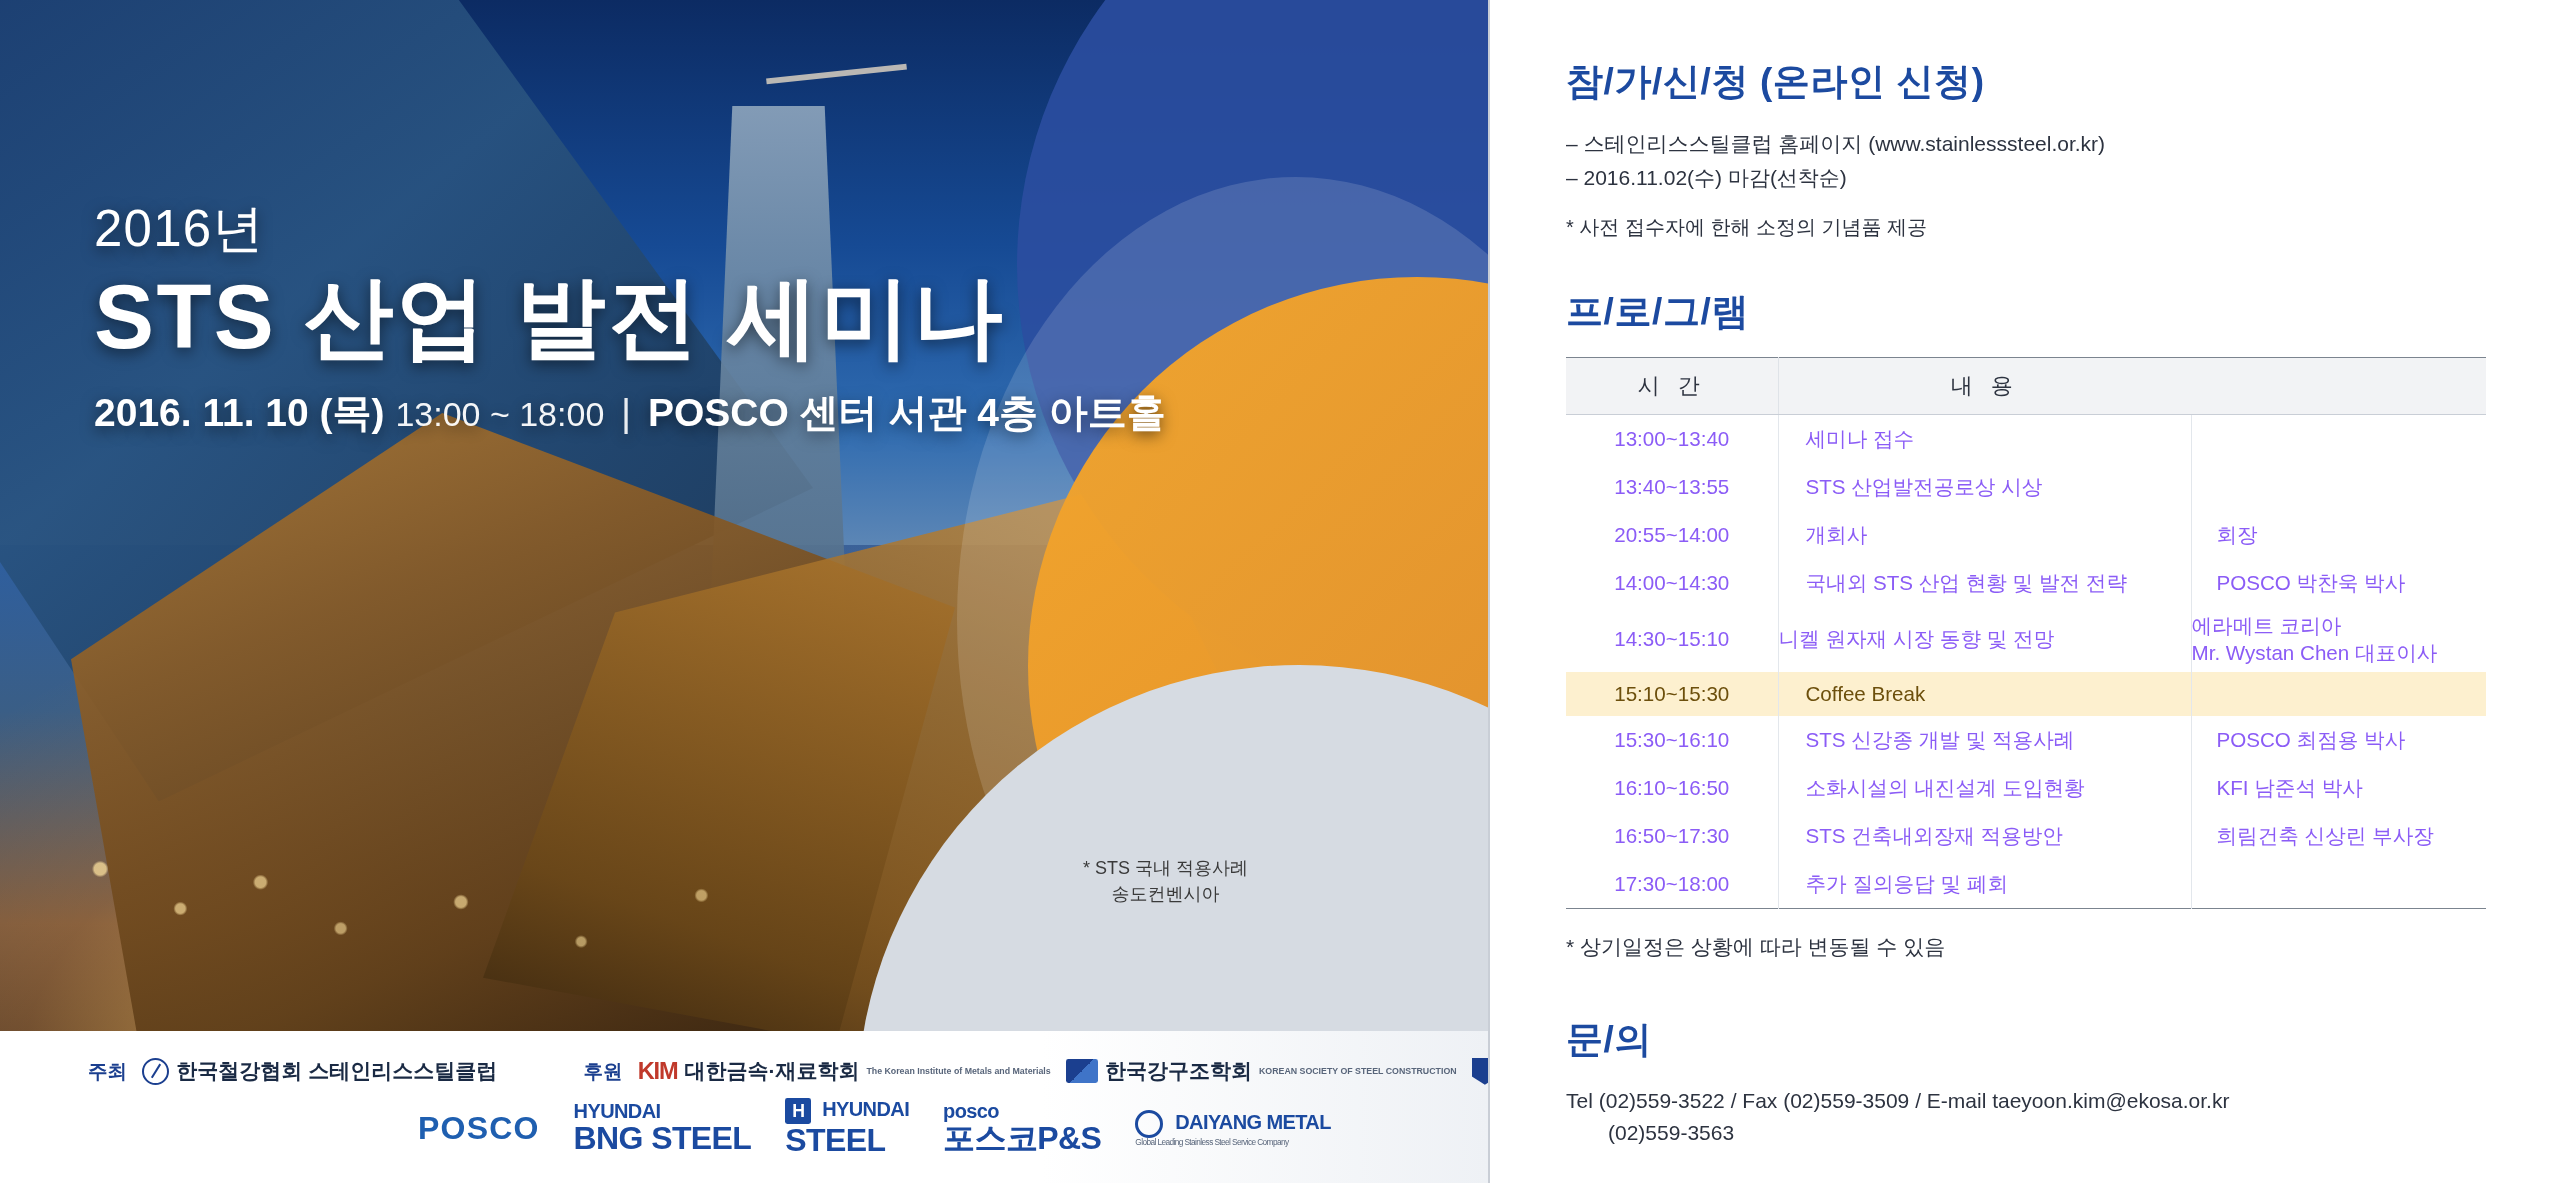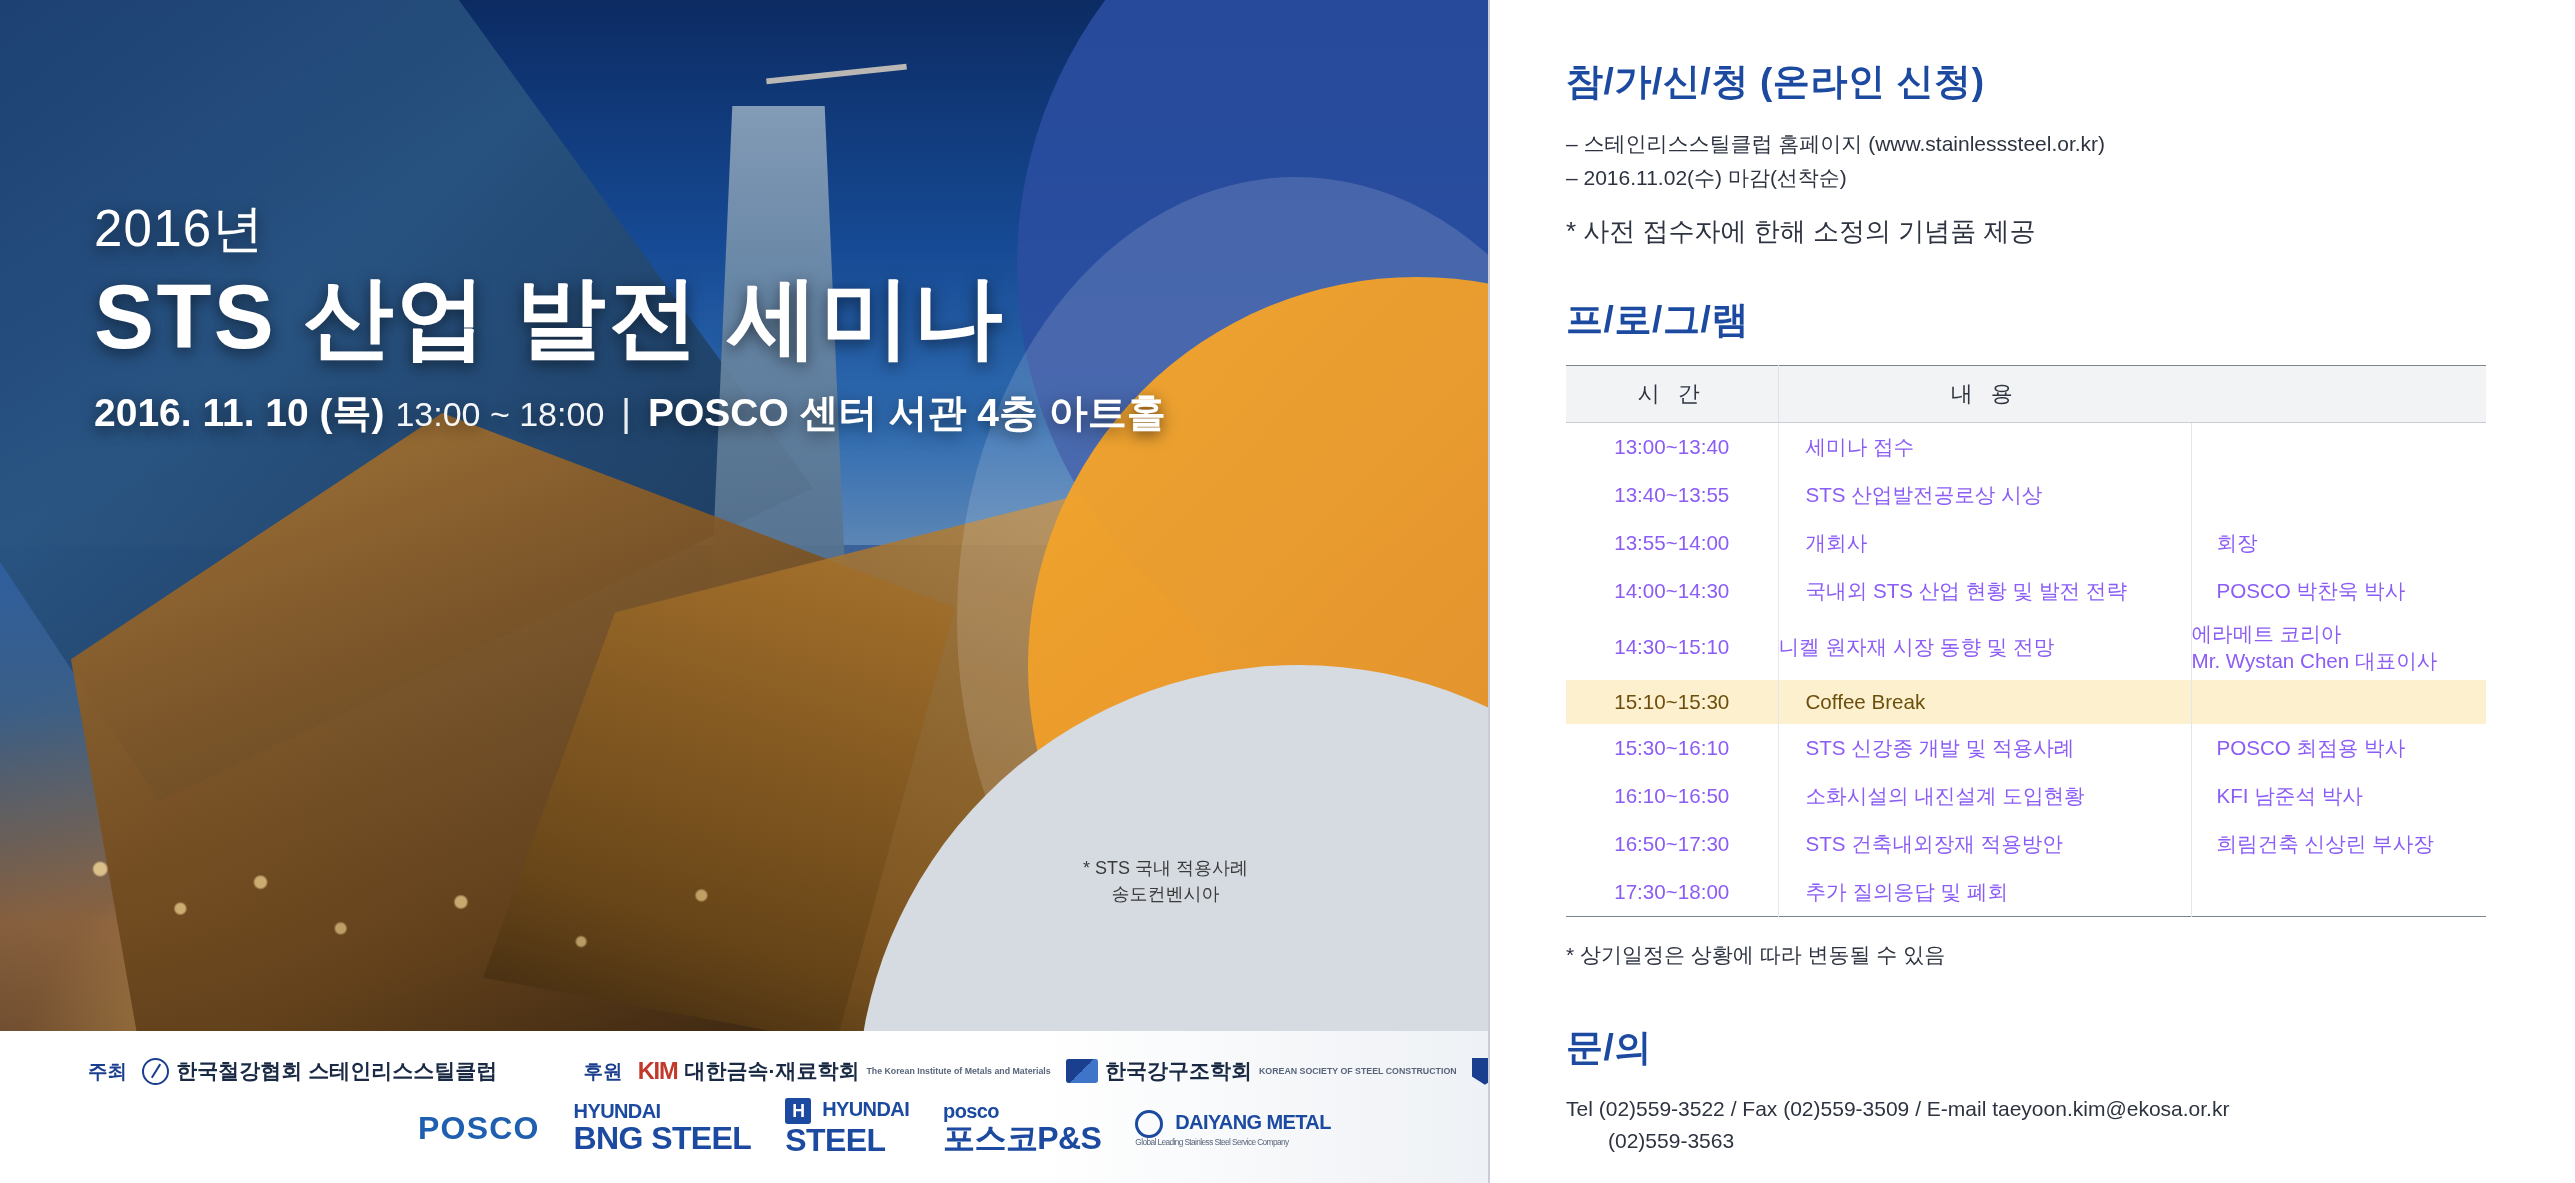--- a/index.html
+++ b/index.html
@@ -314,21 +314,21 @@
   }
   .bullets { margin-bottom: 15.3px; }
   .bullets li {
     list-style: none;
     font-size: 21px;
     color: #2d3340;
     line-height: 1.62;
     white-space: nowrap;
   }
   .note {
-    font-size: 26px;
+    font-size: 20px;
     color: #2d3340;
     margin-top: 19px;
   }
   .sec-gap { height: 46px; }
 
   
   table.program {
     width: 920px;
     border-collapse: collapse;
     border-top: 1.8px solid #7b848f;
@@ -499,21 +499,21 @@
           <td class="t-time">13:00~13:40</td>
           <td class="t-body">세미나 접수</td>
           <td class="t-spk"></td>
         </tr>
         <tr>
           <td class="t-time">13:40~13:55</td>
           <td class="t-body">STS 산업발전공로상 시상</td>
           <td class="t-spk"></td>
         </tr>
         <tr>
-          <td class="t-time">13:55~14:00</td>
+          <td class="t-time">20:55~14:00</td>
           <td class="t-body">개회사</td>
           <td class="t-spk">회장</td>
         </tr>
         <tr>
           <td class="t-time">14:00~14:30</td>
           <td class="t-body">국내외 STS 산업 현황 및 발전 전략</td>
           <td class="t-spk">POSCO 박찬욱 박사</td>
         </tr>
         <tr class="two-line">
           <td class="t-time">14:30~15:10</td>

